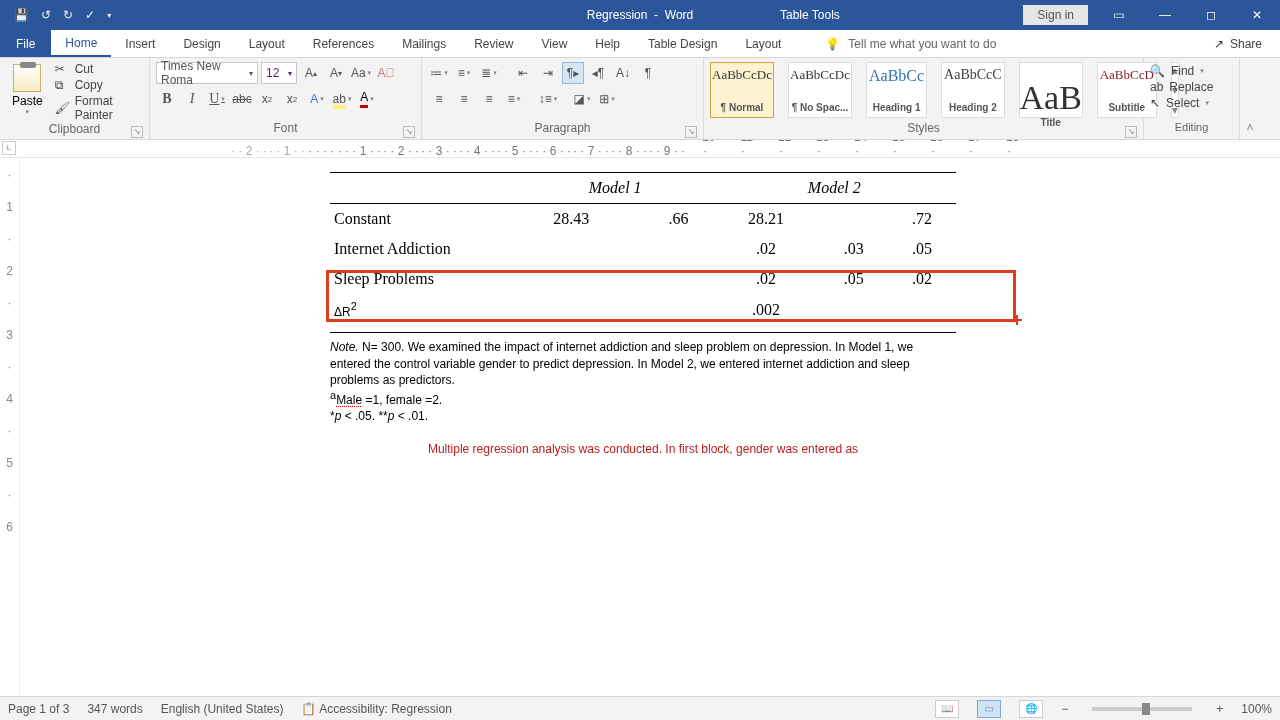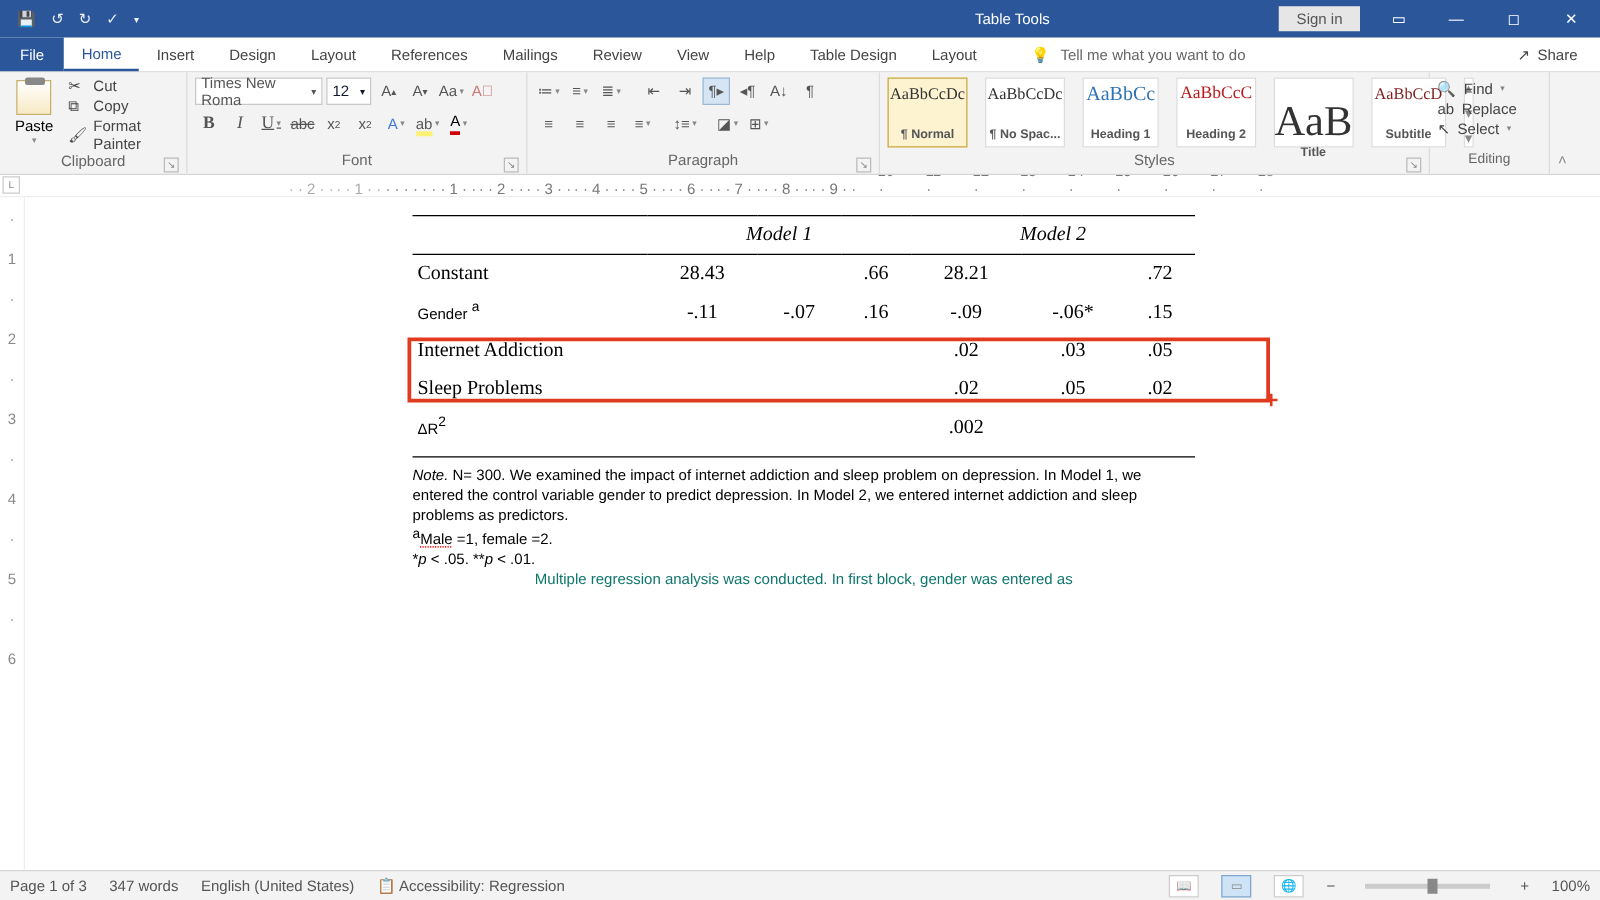--- a/index.html
+++ b/index.html
@@ -35,21 +35,21 @@
 .paste { display: flex; flex-direction: column; align-items: center; padding: 2px 6px; }
 .paste .ic { width: 28px; height: 28px; background: linear-gradient(#fff,#f7e9c3); border: 1px solid #c9b068; margin-bottom: 2px; position: relative; }
 .paste .ic::after{content:""; position:absolute; top:-3px; left:6px; width:16px; height:6px; background:#888; border-radius:2px;}
 .clip-right { display: flex; flex-direction: column; gap: 2px; font-size: 11px; color: #444; }
 .clip-right div { display: flex; gap: 6px; align-items: center; }
 .clip-right .ico { width: 14px; height: 14px; display:inline-block; }
 
 .font-body { display: flex; flex-direction: column; gap: 4px; }
 .font-row { display: flex; gap: 3px; align-items: center; }
 .fontname { width: 102px; height: 22px; border: 1px solid #c8c8c8; background: #fff; padding: 0 4px; display: flex; align-items: center; justify-content: space-between; color:#555;}
-.fontsize { width: 36px; height: 22px; border: 1px solid #c8c8c8; background: #fff; padding: 0 4px; display:flex; align-items:center; justify-content:space-between; color:#0f172a;}
+.fontsize { width: 36px; height: 22px; border: 1px solid #c8c8c8; background: #fff; padding: 0 4px; display:flex; align-items:center; justify-content:space-between; color:#701a75;}
 .tl-btn { width: 22px; height: 22px; display: flex; align-items: center; justify-content: center; color: #555; border:1px solid transparent; }
 .tl-btn.bold { font-weight: bold; font-family: "Times New Roman"; font-size:14px;}
 .tl-btn.italic { font-style: italic; font-family: "Times New Roman"; font-size:14px;}
 .tl-btn.underline { text-decoration: underline; font-family:"Times New Roman"; font-size:14px;}
 .drop::after{content:"▾"; font-size:7px; margin-left:2px; color:#888;}
 
 .para-body { display: flex; flex-direction: column; gap: 4px; }
 .para-row { display: flex; gap: 3px; align-items: center; }
 
 .styles-body { display:flex; gap:14px; align-items:flex-start; }
@@ -89,21 +89,21 @@
 .sup { font-size: 11px; vertical-align: super; }
 .rsq .sup { font-size:11px;}
 .squig { text-decoration: underline dotted red; text-underline-offset:2px;}
 
 .highlight-box { position:absolute; border:3px solid #e03a1f; left: 306px; top: 112px; width: 690px; height:52px; pointer-events:none;}
 .highlight-handle { position:absolute; width:10px; height:10px; left: 992px; top: 157px; }
 .highlight-handle::before,.highlight-handle::after{content:"";position:absolute;background:#e03a1f;}
 .highlight-handle::before{left:4px; top:0; width:2px; height:10px;}
 .highlight-handle::after{left:0; top:4px; width:10px; height:2px;}
 
-.cutoff { color:#0f766e; text-align:center;}
+.cutoff { color:#b91c1c; margin-top:18px; text-align:center;}
 
 
 .statusbar { position:absolute; bottom:0; left:0; right:0; height:24px; background:#f3f3f3; border-top:1px solid #d6d6d6; display:flex; align-items:center; padding:0 8px; font-size:11px; color:#555; gap:18px;}
 .statusbar .spacer { flex:1; }
 .viewbtn { width:24px; height:18px; border:1px solid #ccc; background:#fff; display:flex; align-items:center; justify-content:center; font-size:10px; color:#888;}
 .viewbtn.active { background:#cfe3f7; border-color:#7fa7cf;}
 .zoom-slider { width:100px; height:4px; background:#ccc; position:relative; margin:0 6px;}
 .zoom-slider .thumb { position:absolute; left:50%; top:-4px; width:8px; height:12px; background:#888;}
 </style>
 </head>
@@ -111,20 +111,23 @@
 
 <div class="titlebar">
   <div class="titlebar-left">
     <div class="qat">
       <span>💾</span>
       <span>↺</span>
       <span>↻</span>
       <span>✓</span>
       <span style="font-size:8px;">▾</span>
     </div>
+  </div>
+  <div class="title-center">
+    <span>Regression</span> &nbsp;-&nbsp; <span>Word</span>
   </div>
   <div class="title-context">Table Tools</div>
   <div class="titlebar-right">
     <div class="signin">Sign in</div>
     <div class="winbtn">▭</div>
     <div class="winbtn">—</div>
     <div class="winbtn">◻</div>
     <div class="winbtn">✕</div>
   </div>
 </div>
@@ -253,21 +256,21 @@
         </div>
       <div class="style-box">
           <span class="aa" style="font-size:13px;">AaBbCcDc</span>
           <span class="nm">¶ No Spac...</span>
         </div>
       <div class="style-box">
           <span class="aa" style="font-size:16px;color:#2e74b5;">AaBbCc</span>
           <span class="nm">Heading 1</span>
         </div>
       <div class="style-box">
-          <span class="aa" style="font-size:14px;color:#b91c1c;">AaBbCcC</span>
+          <span class="aa" style="font-size:14px;color:#404040;">AaBbCcC</span>
           <span class="nm">Heading 2</span>
         </div>
       <div class="style-box">
           <span class="aa" style="font-size:34px;margin-top:12px;">AaB</span>
           <span class="nm">Title</span>
         </div>
       <div class="style-box">
           <span class="aa" style="font-size:13px;color:#7f1d1d;text-align:center;">AaBbCcD</span>
           <span class="nm">Subtitle</span>
         </div>
@@ -358,29 +361,20 @@
         <tr>
           <td class="varcol">Constant</td>
           <td class="numc">28.43</td>
               <td class="numc"></td>
               <td class="numc">.66</td>
           <td class="numc">28.21</td>
               <td class="numc"></td>
               <td class="numc">.72</td>
         </tr>
         <tr>
-          <td class="varcol"><span>Gender </span><span class="sup">a</span></td>
-          <td class="numc">-.11</td>
-              <td class="numc">-.07</td>
-              <td class="numc">.16</td>
-          <td class="numc">-.09</td>
-              <td class="numc">-.06*</td>
-              <td class="numc">.15</td>
-        </tr>
-        <tr>
           <td class="varcol">Internet Addiction</td>
           <td class="numc"></td>
               <td class="numc"></td>
               <td class="numc"></td>
           <td class="numc">.02</td>
               <td class="numc">.03</td>
               <td class="numc">.05</td>
         </tr>
         <tr>
           <td class="varcol">Sleep Problems</td>

